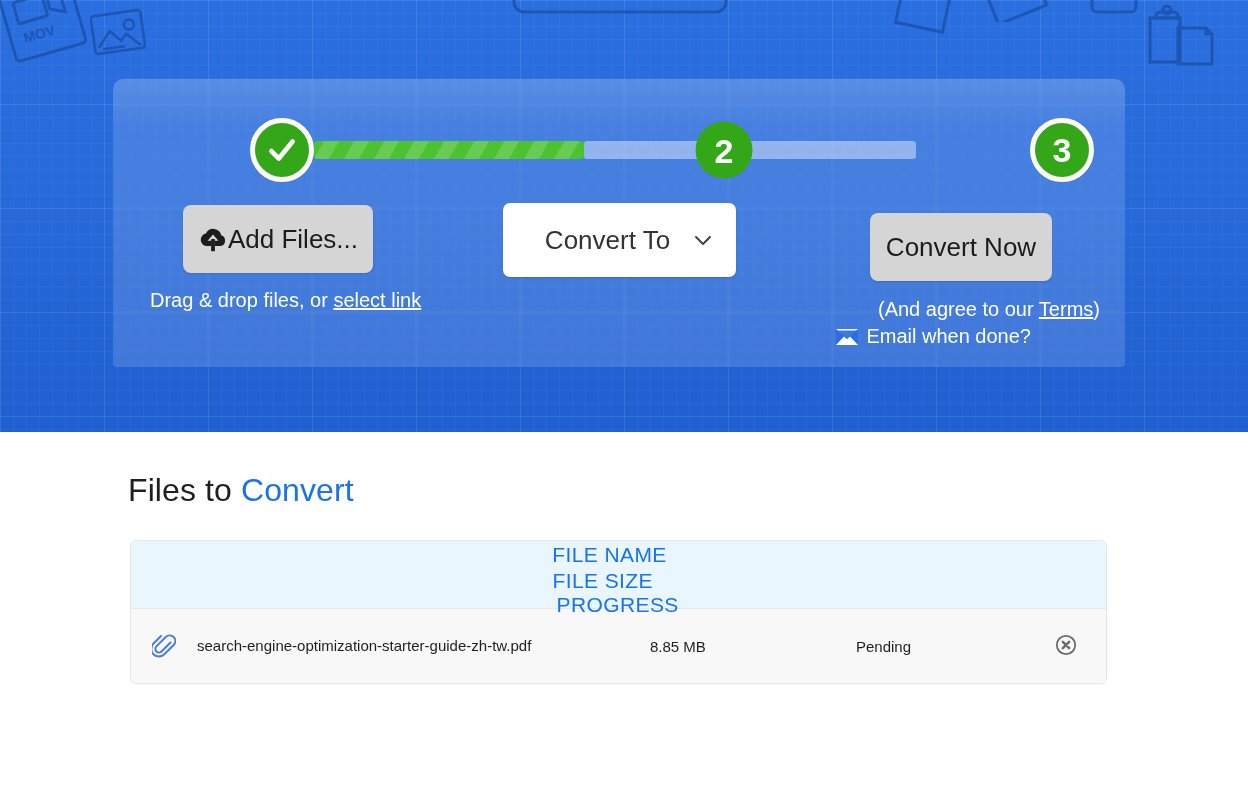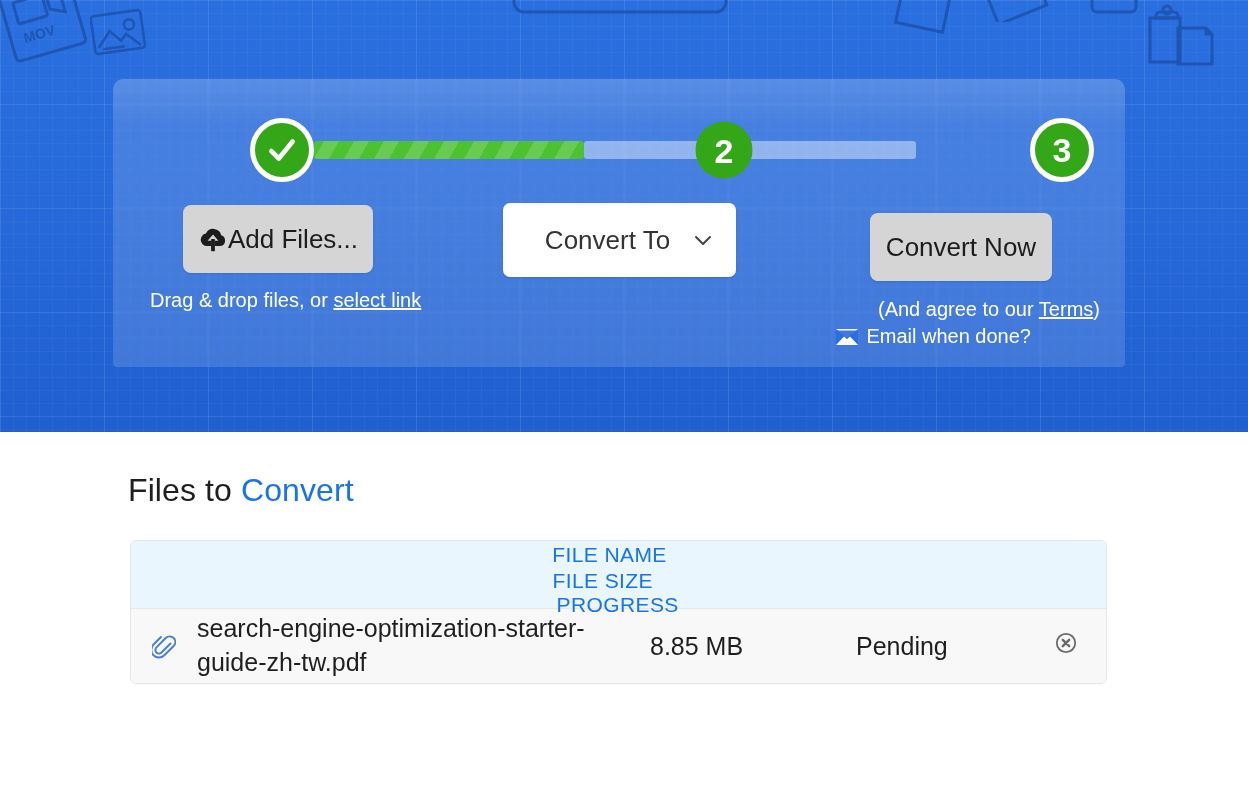--- a/index.html
+++ b/index.html
@@ -269,21 +269,21 @@
     color: #1a73e8;
     font-size: 21px;
     letter-spacing: .4px;
     flex-direction: column;
   }
   .tbody-row {
     display: flex;
     align-items: center;
     min-height: 74px;
     background: #f8f8f8;
-    font-size: 25px;
+    font-size: 15px;
     color: #1f1f1f;
   }
   .c-clip   { width: 66px; flex: none; text-align: center; }
   .c-name   { flex: 1; padding-right: 20px; line-height: 1.35; }
   .c-size   { width: 160px; flex: none; margin-left: 28px; }
   .c-prog   { width: 170px; flex: none; margin-left: 46px; }
   .c-act    { width: 80px; flex: none; text-align: center; }
   .thead .c-name { padding-left: 2px; }
   .clip-icon { width: 24px; height: 28px; display: inline-block; vertical-align: middle; }
   .remove-btn {

